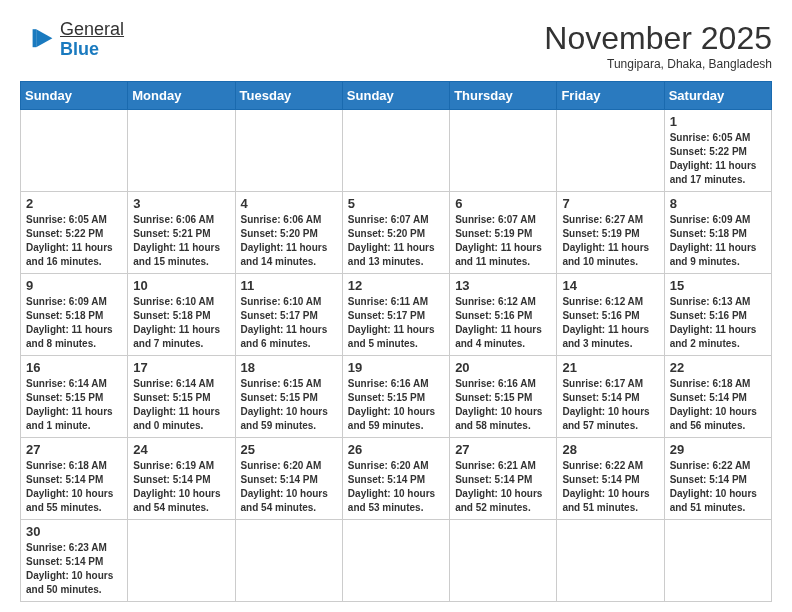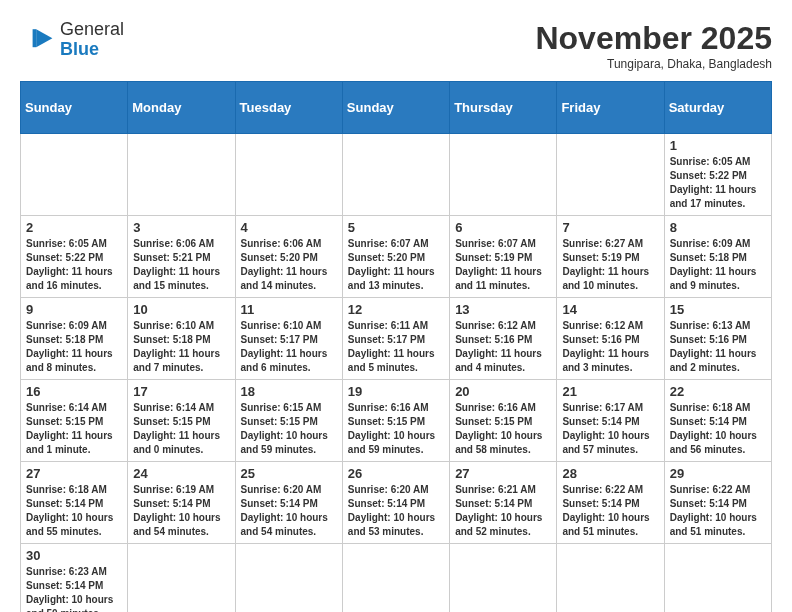--- a/index.html
+++ b/index.html
@@ -22,49 +22,49 @@
       gap: 4px;
     }
     .logo-text {
       font-size: 18px;
       color: #333;
       line-height: 1.1;
     }
     .logo-text span {
       display: block;
     }
-    .logo-text .general { font-weight: normal; }
+    .logo-text .general { font-weight: normal; text-decoration: underline; }
     .logo-text .blue { color: #1a7abf; font-weight: bold; }
     .logo-icon {
       width: 36px;
       height: 36px;
     }
     .title-area {
       text-align: right;
     }
     .month-title {
       font-size: 32px;
-      font-weight: bold;
+      font-weight: normal;
       color: #333;
     }
     .location {
       font-size: 12px;
       color: #333;
     }
     .calendar {
       width: 100%;
       border-collapse: collapse;
       border: 1px solid #ccc;
     }
     .calendar th {
       background-color: #2a7abf;
       color: #fff;
       font-size: 13px;
       font-weight: bold;
-      padding: 18px 4px;
+      padding: 6px 4px;
       text-align: left;
       border: 1px solid #1a6aaf;
     }
     .calendar td {
       vertical-align: top;
       border: 1px solid #ccc;
       padding: 4px 5px;
       font-size: 10.5px;
       color: #333;
       width: calc(100% / 7);

